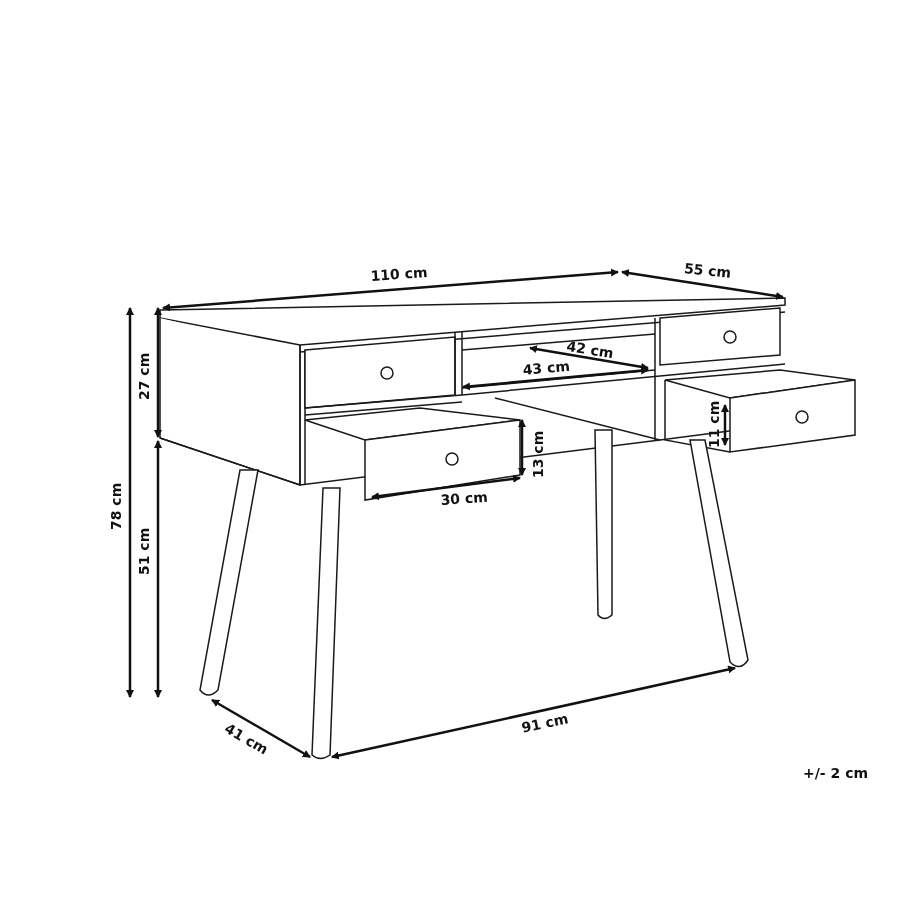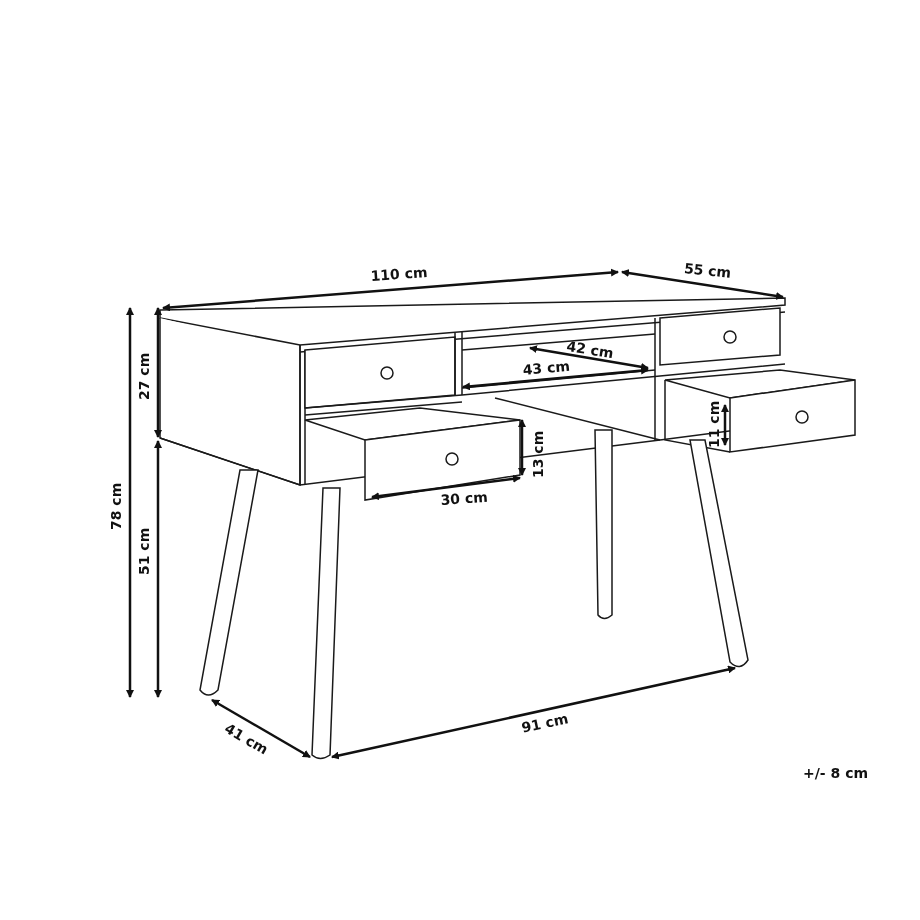--- a/index.html
+++ b/index.html
@@ -83,14 +83,14 @@
 <div class="lbl" style="left:108px;top:530px;transform:rotate(-90deg);">78 cm</div>
 <div class="lbl" style="left:136px;top:400px;transform:rotate(-90deg);">27 cm</div>
 <div class="lbl" style="left:136px;top:575px;transform:rotate(-90deg);">51 cm</div>
 <div class="lbl" style="left:568px;top:338px;transform:rotate(9deg);">42 cm</div>
 <div class="lbl" style="left:522px;top:362px;transform:rotate(-5deg);">43 cm</div>
 <div class="lbl" style="left:440px;top:492px;transform:rotate(-4deg);">30 cm</div>
 <div class="lbl" style="left:530px;top:478px;transform:rotate(-90deg);">13 cm</div>
 <div class="lbl" style="left:706px;top:448px;transform:rotate(-90deg);">11 cm</div>
 <div class="lbl" style="left:230px;top:720px;transform:rotate(30deg);">41 cm</div>
 <div class="lbl" style="left:520px;top:720px;transform:rotate(-12deg);">91 cm</div>
-<div class="lbl" style="left:803px;top:765px;">+/- 8 cm</div>
+<div class="lbl" style="left:803px;top:765px;">+/- 2 cm</div>
 </div>
 
 </body></html>

